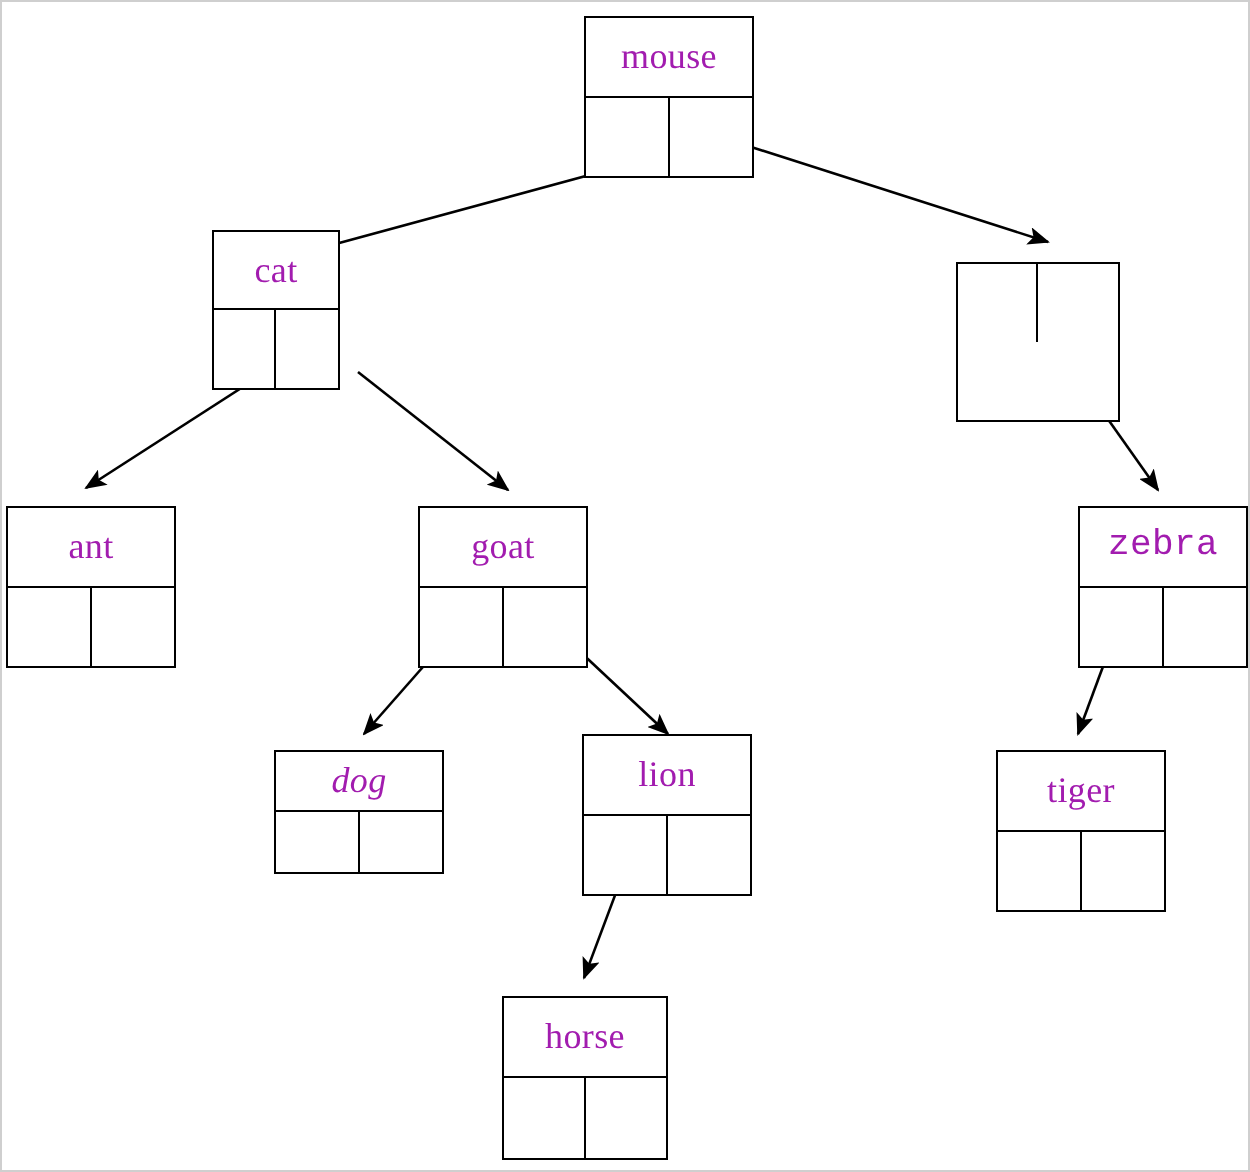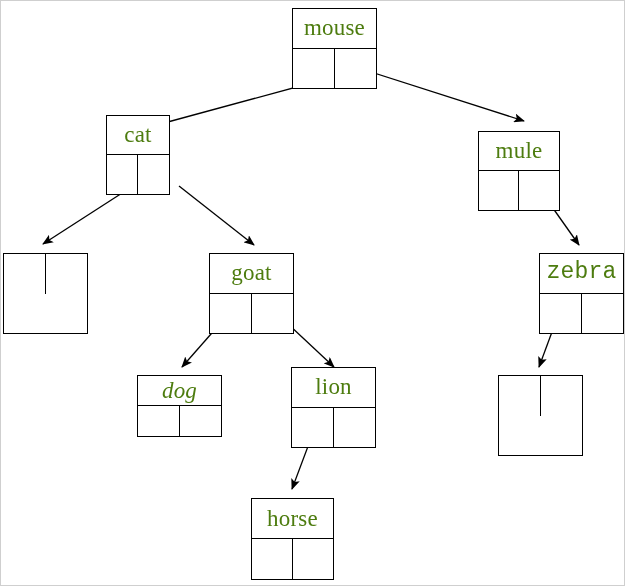--- a/index.html
+++ b/index.html
@@ -34,23 +34,23 @@
     background:#ffffff;
   }
   .node-label{
     box-sizing:border-box;
     width:100%;
     height:50%;
     border-bottom:1.4px solid #000000;
     display:flex;
     align-items:center;
     justify-content:center;
-    font-size:23px;
+    font-size:18px;
     line-height:1;
-    color:#4d7c0f;
+    color:#a21caf;
     letter-spacing:0.2px;
     padding-bottom:1px;
   }
   .node-ptrs{
     box-sizing:border-box;
     width:100%;
     height:50%;
     display:flex;
   }
   .ptr{
@@ -96,27 +96,27 @@
           </div>
         </div>
         <div class="node" style="left: 105px; top: 114px; width: 64px; height: 80px;">
           <div class="node-label">cat</div>
           <div class="node-ptrs">
             <div class="ptr left"></div>
             <div class="ptr right"></div>
           </div>
         </div>
         <div class="node" style="left: 477px; top: 130px; width: 82px; height: 80px;">
-          <div class="node-label">mule</div>
           <div class="node-ptrs">
             <div class="ptr left"></div>
             <div class="ptr right"></div>
           </div>
         </div>
         <div class="node" style="left: 2px; top: 252px; width: 85px; height: 81px;">
+          <div class="node-label">ant</div>
           <div class="node-ptrs">
             <div class="ptr left"></div>
             <div class="ptr right"></div>
           </div>
         </div>
         <div class="node" style="left: 208px; top: 252px; width: 85px; height: 81px; text-align: center;">
           <div class="node-label">goat</div>
           <div class="node-ptrs">
             <div class="ptr left"></div>
             <div class="ptr right"></div>
@@ -137,20 +137,21 @@
           </div>
         </div>
         <div class="node" style="left: 290px; top: 366px; width: 85px; height: 81px;">
           <div class="node-label">lion</div>
           <div class="node-ptrs">
             <div class="ptr left"></div>
             <div class="ptr right"></div>
           </div>
         </div>
         <div class="node" style="left: 497px; top: 374px; width: 85px; height: 81px;">
+          <div class="node-label">tiger</div>
           <div class="node-ptrs">
             <div class="ptr left"></div>
             <div class="ptr right"></div>
           </div>
         </div>
         <div class="node" style="left: 250px; top: 497px; width: 83px; height: 82px; text-align: center;">
           <div class="node-label">horse</div>
           <div class="node-ptrs">
             <div class="ptr left"></div>
             <div class="ptr right"></div>

